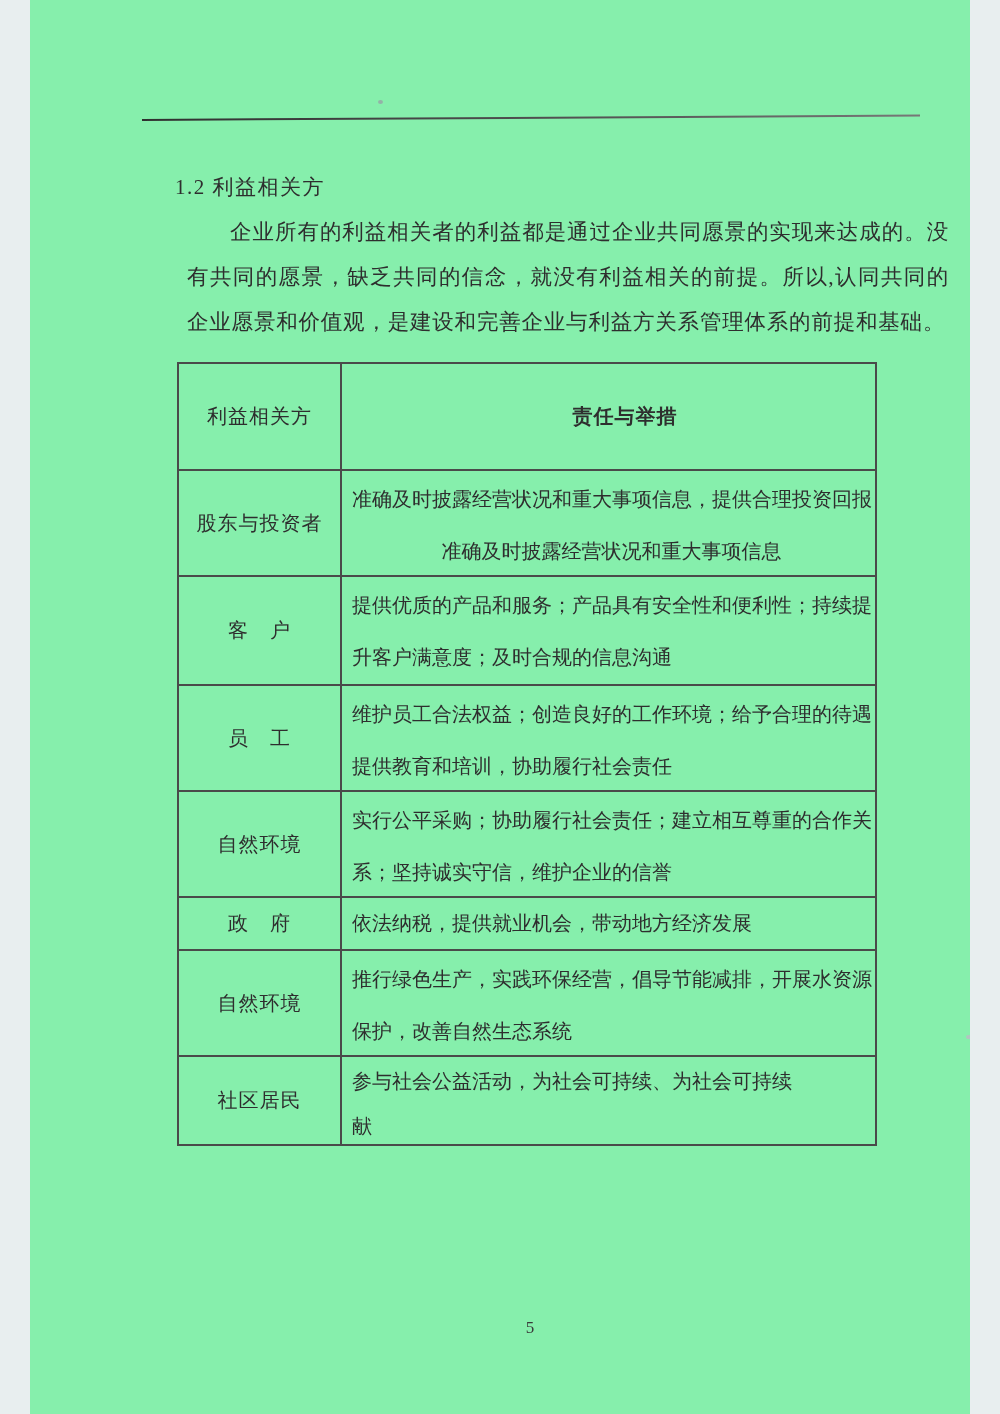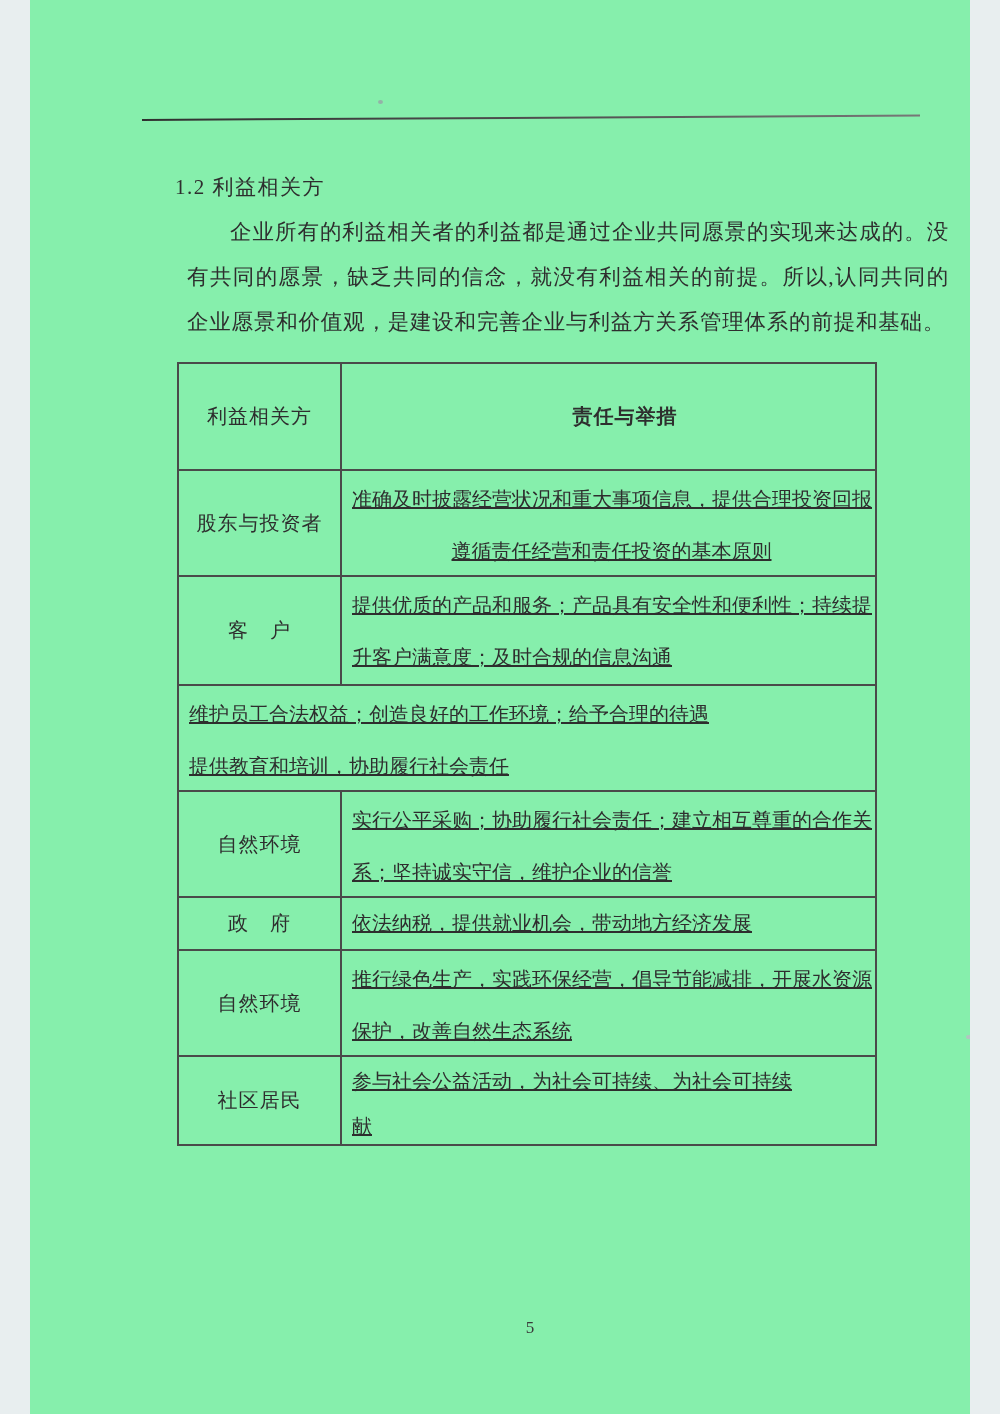--- a/index.html
+++ b/index.html
@@ -79,21 +79,20 @@
     align-items:center;
     justify-content:center;
     padding:0;
     letter-spacing:1px;
     font-weight:bold;
   }
   .duty-line{
     line-height:52px;
     white-space:nowrap;
     letter-spacing:0;
-    text-decoration:underline;
   }
   .duty-line.centered{text-align:center;white-space:normal;}
   .row-community .duty-line{line-height:45px;}
   .row-gov .col2{display:flex;align-items:flex-end;padding-top:0;}
   .page-number{
     position:absolute;
     left:0; top:1318px;
     width:1000px;
     text-align:center;
     font-size:17px;
@@ -136,33 +135,34 @@
 
     <div class="tr" style="height:105px">
       <div class="td col1">利益相关方</div>
       <div class="td col2 th-cell">责任与举措</div>
     </div>
 
     <div class="tr" style="height:106px">
       <div class="td col1">股东与投资者</div>
       <div class="td col2">
         <div class="duty-line">准确及时披露经营状况和重大事项信息，提供合理投资回报</div>
-        <div class="duty-line centered">遵循责任经营和责任投资的基本原则</div>
+        <div class="duty-line centered">准确及时披露经营状况和重大事项信息</div>
       </div>
     </div>
 
     <div class="tr" style="height:109px">
       <div class="td col1">客　户</div>
       <div class="td col2">
         <div class="duty-line">提供优质的产品和服务；产品具有安全性和便利性；持续提</div>
         <div class="duty-line">升客户满意度；及时合规的信息沟通</div>
       </div>
     </div>
 
     <div class="tr" style="height:106px">
+      <div class="td col1">员　工</div>
       <div class="td col2">
         <div class="duty-line">维护员工合法权益；创造良好的工作环境；给予合理的待遇</div>
         <div class="duty-line">提供教育和培训，协助履行社会责任</div>
       </div>
     </div>
 
     <div class="tr" style="height:106px">
       <div class="td col1">自然环境</div>
       <div class="td col2">
         <div class="duty-line">实行公平采购；协助履行社会责任；建立相互尊重的合作关</div>

